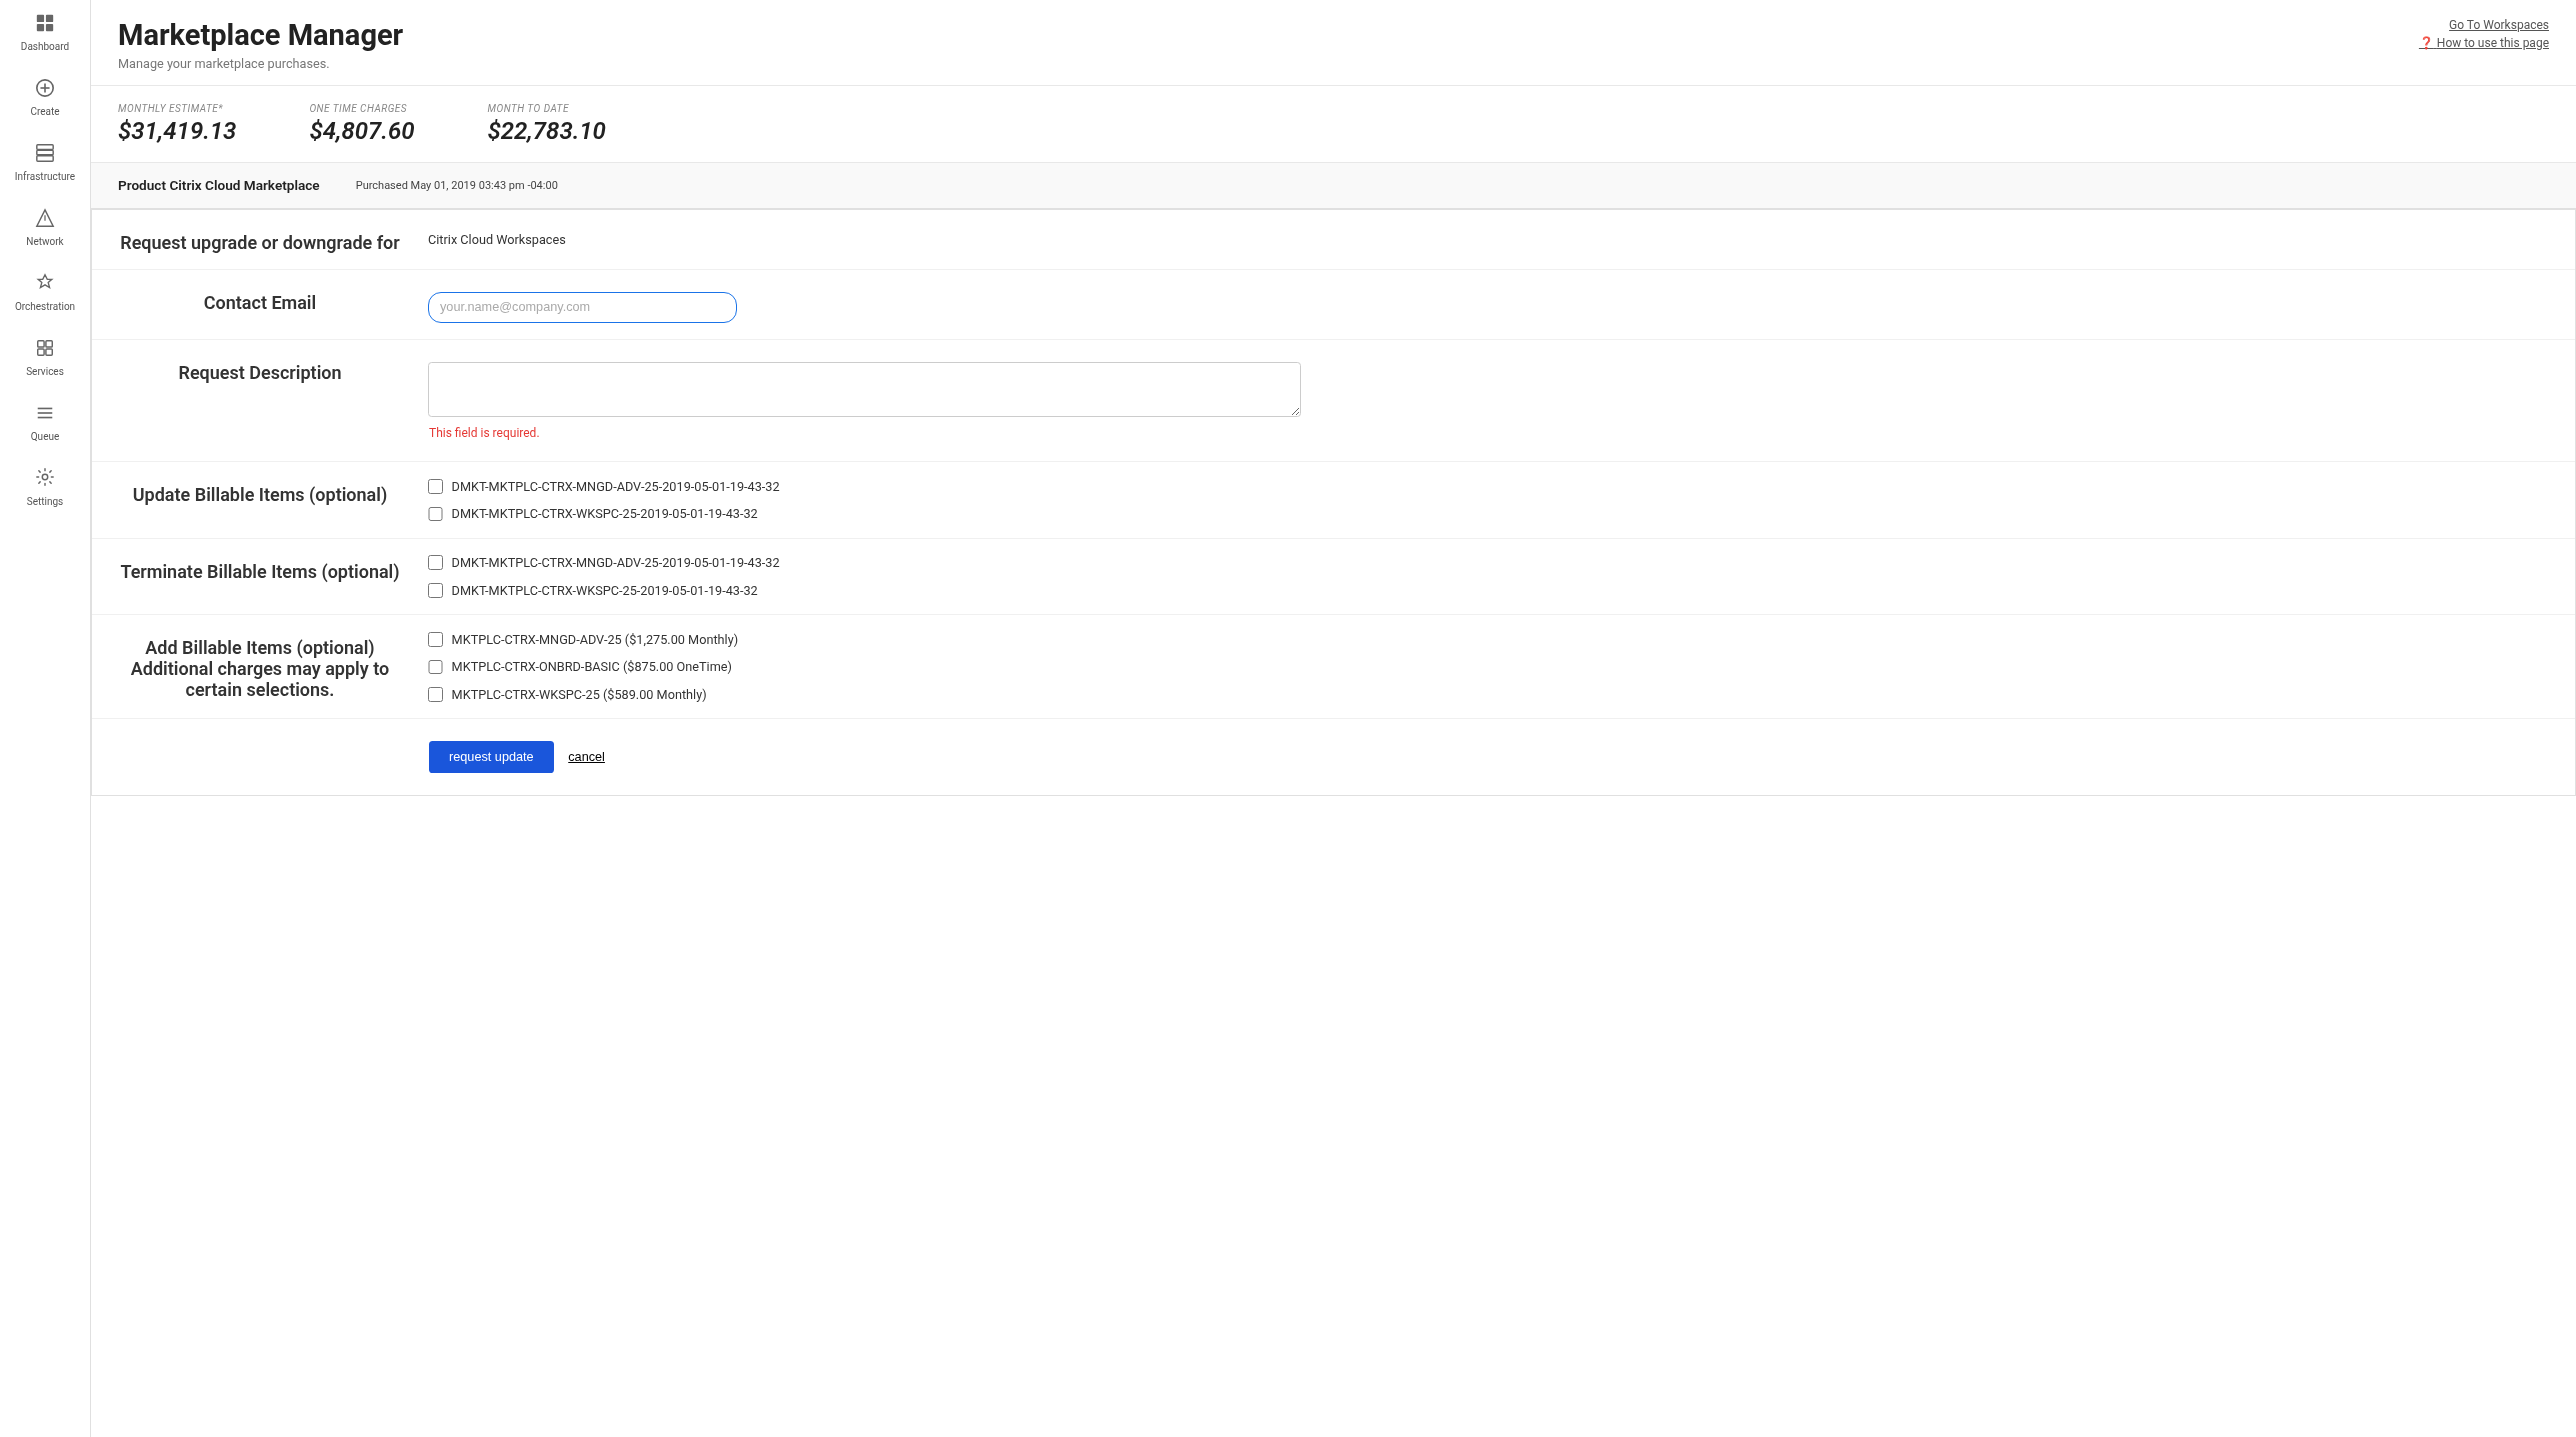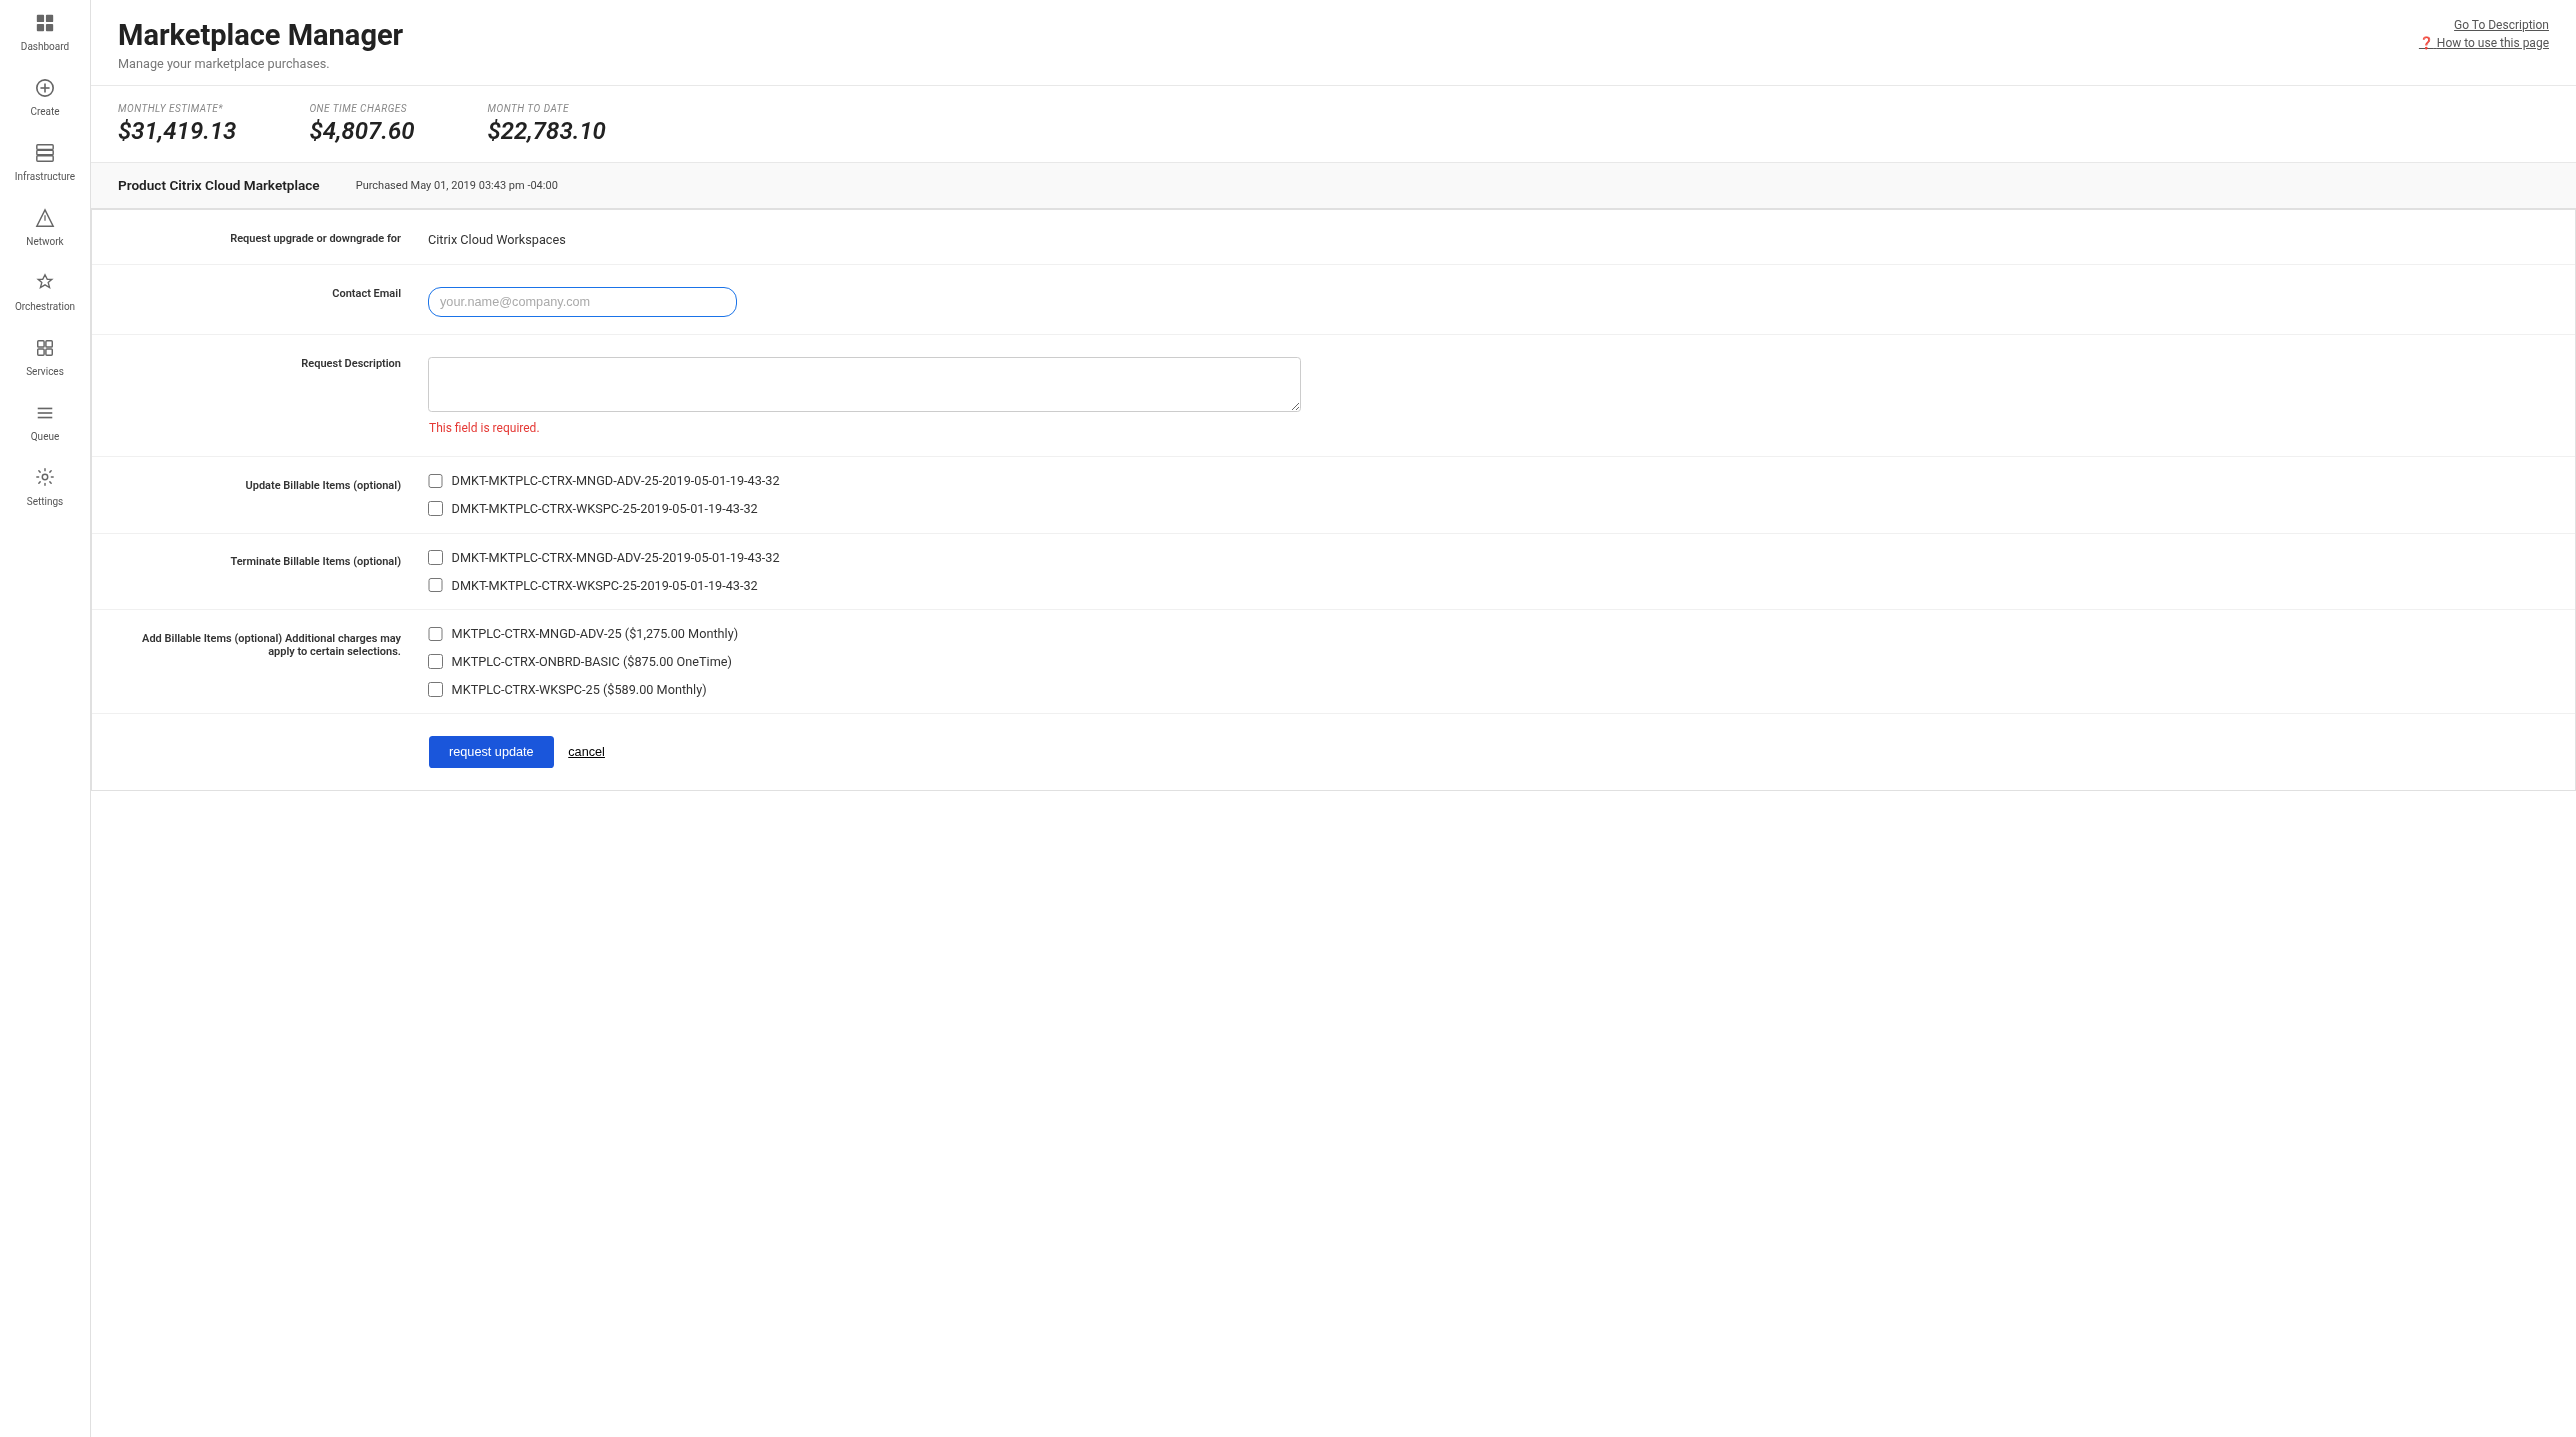--- a/index.html
+++ b/index.html
@@ -137,25 +137,25 @@
       display: flex;
       align-items: flex-start;
       padding: 16.4px 27px;
       border-bottom: 0.9px solid #f0f0f0;
       min-height: 55px;
     }
     .form-row:last-child { border-bottom: none; }
     .form-label {
       width: 309px;
       flex-shrink: 0;
-      font-size: 11px;
+      font-size: 18px;
       font-weight: 600;
       color: #333;
       padding-top: 5.5px;
-      text-align: right;
+      text-align: center;
       padding-right: 27px;
     }
     .form-value {
       flex: 1;
       font-size: 12.7px;
       color: #333;
       padding-top: 5.5px;
     }
     .form-input {
       width: 309px;
@@ -317,21 +317,21 @@
 </nav>
 
 <div class="main">
 
   <div class="header">
     <div class="header-left">
       <h1>Marketplace Manager</h1>
       <p>Manage your marketplace purchases.</p>
     </div>
     <div class="header-right">
-      <a>Go To Description</a>
+      <a>Go To Workspaces</a>
       <a>
         <span>❓</span>
         <span>How to use this page</span>
       </a>
     </div>
   </div>
 
   <div class="stats-bar">
     <div class="stat-item">
       <div class="stat-label">MONTHLY ESTIMATE*</div>

